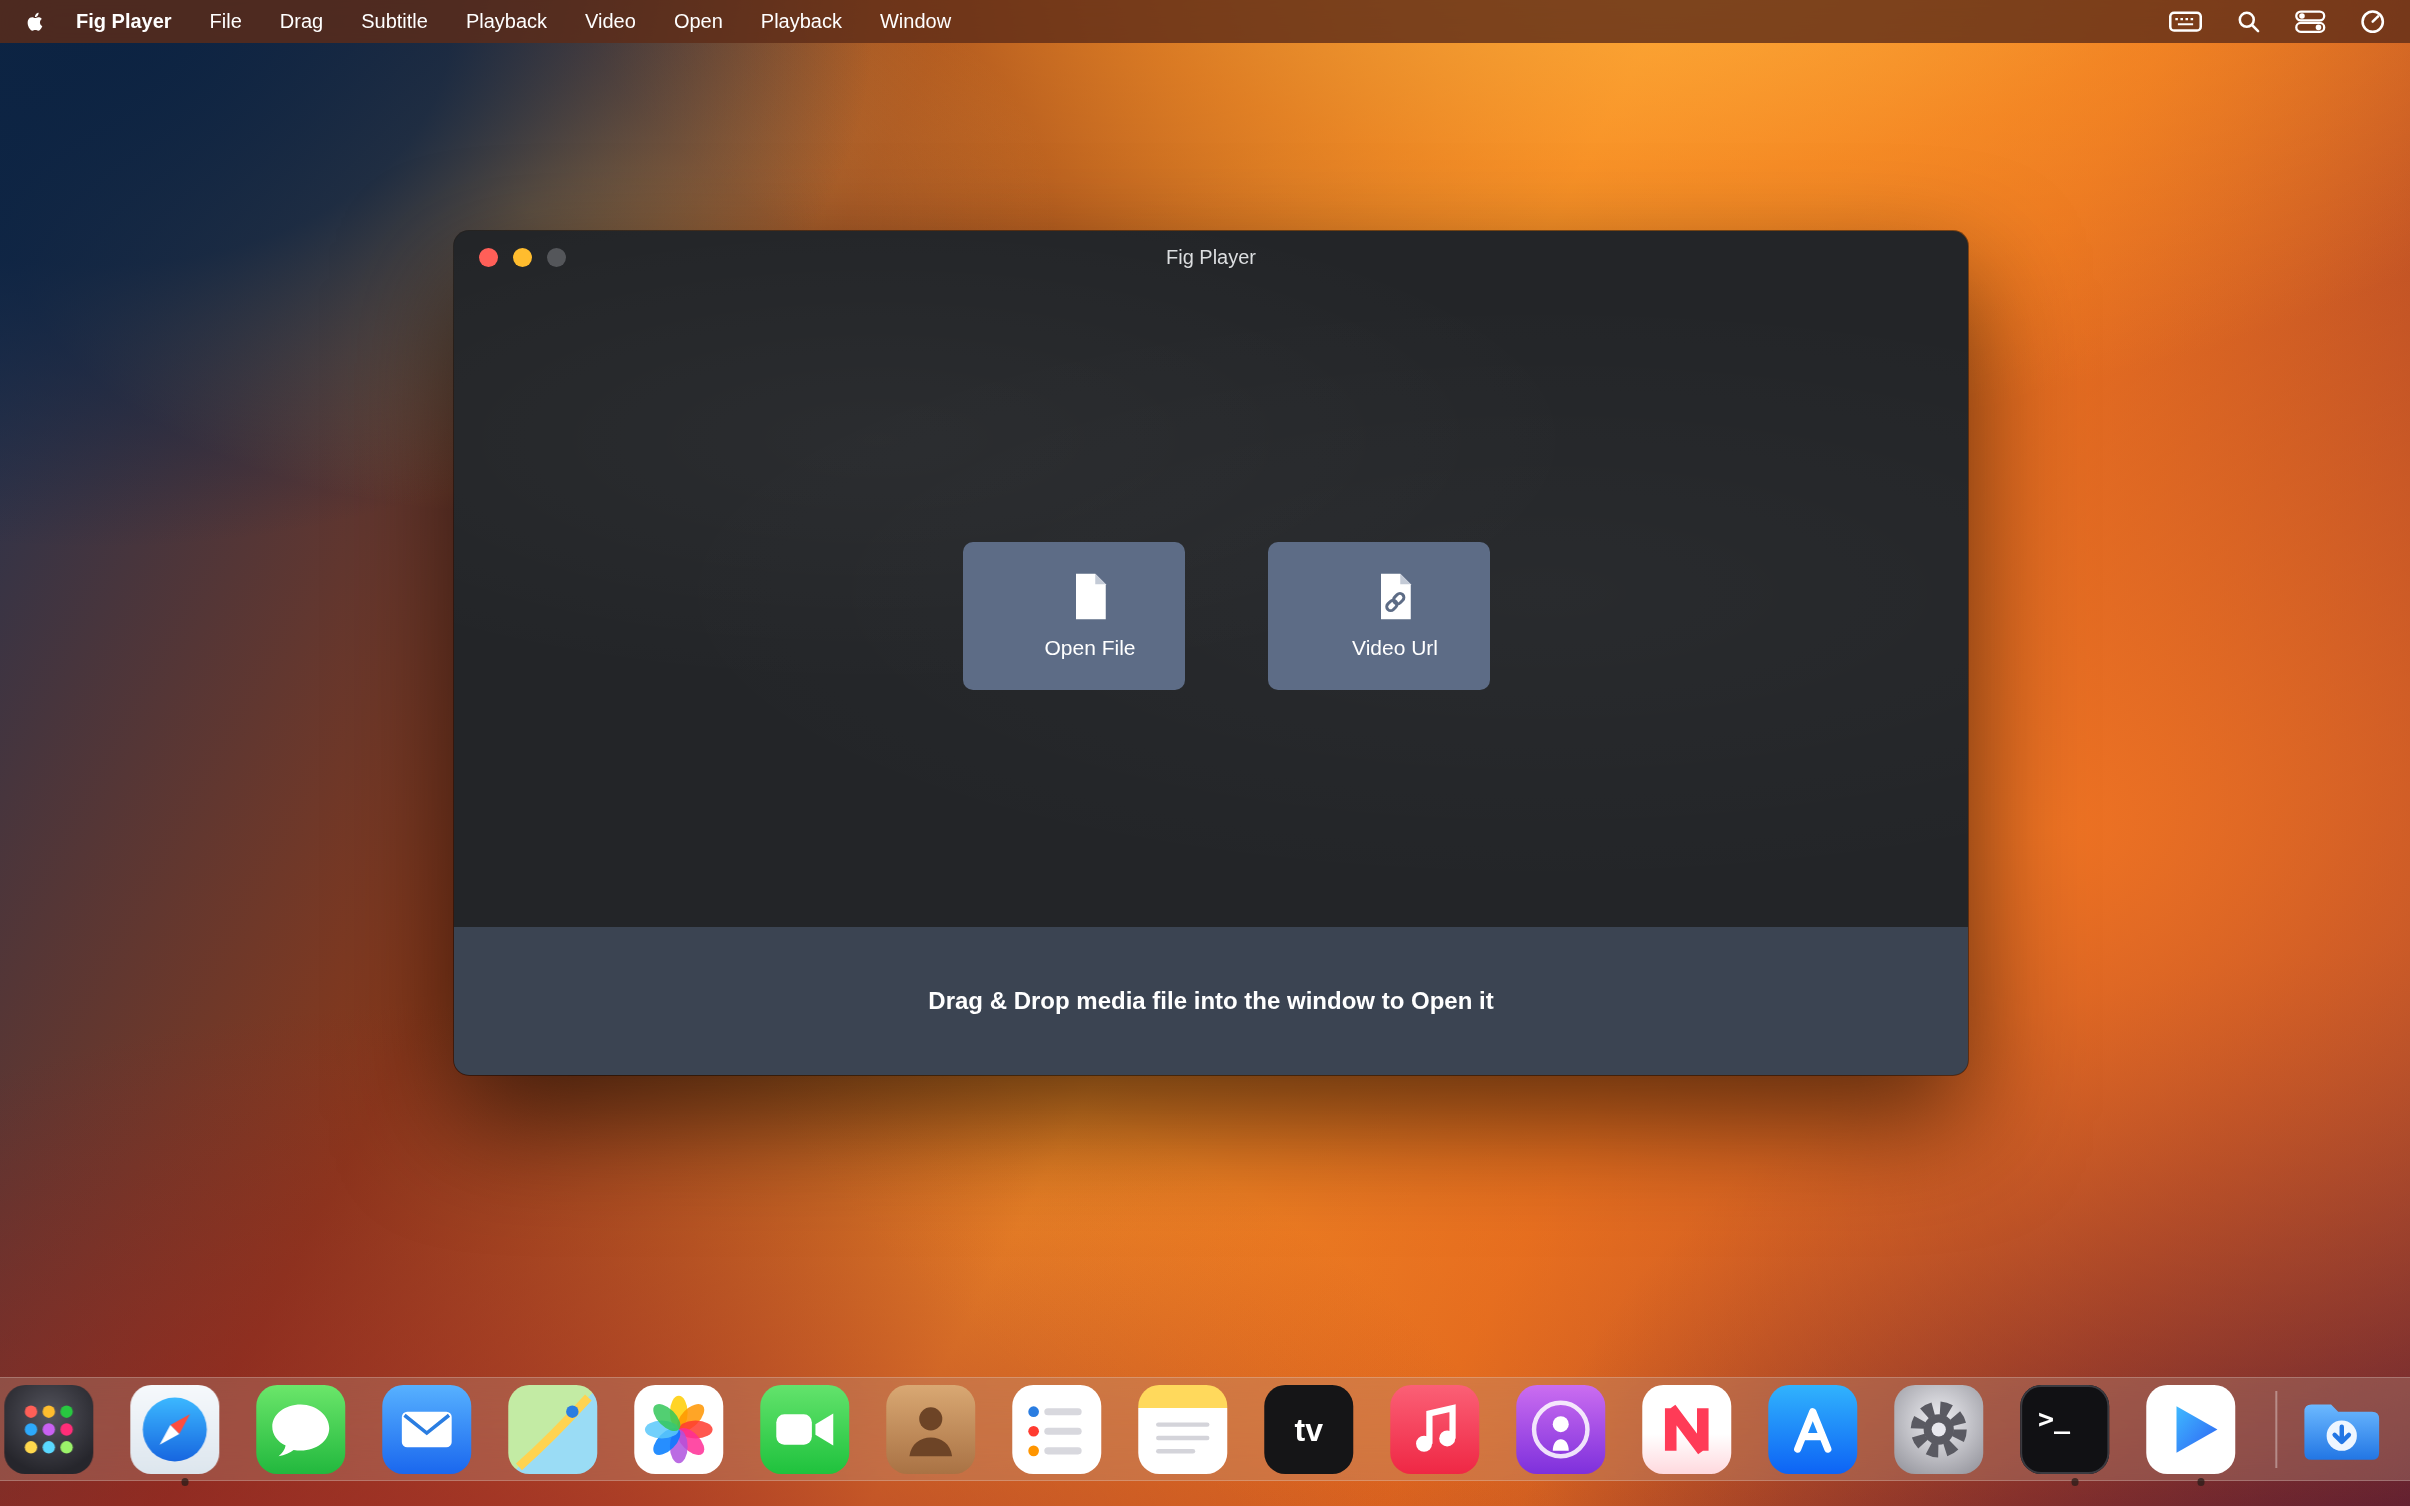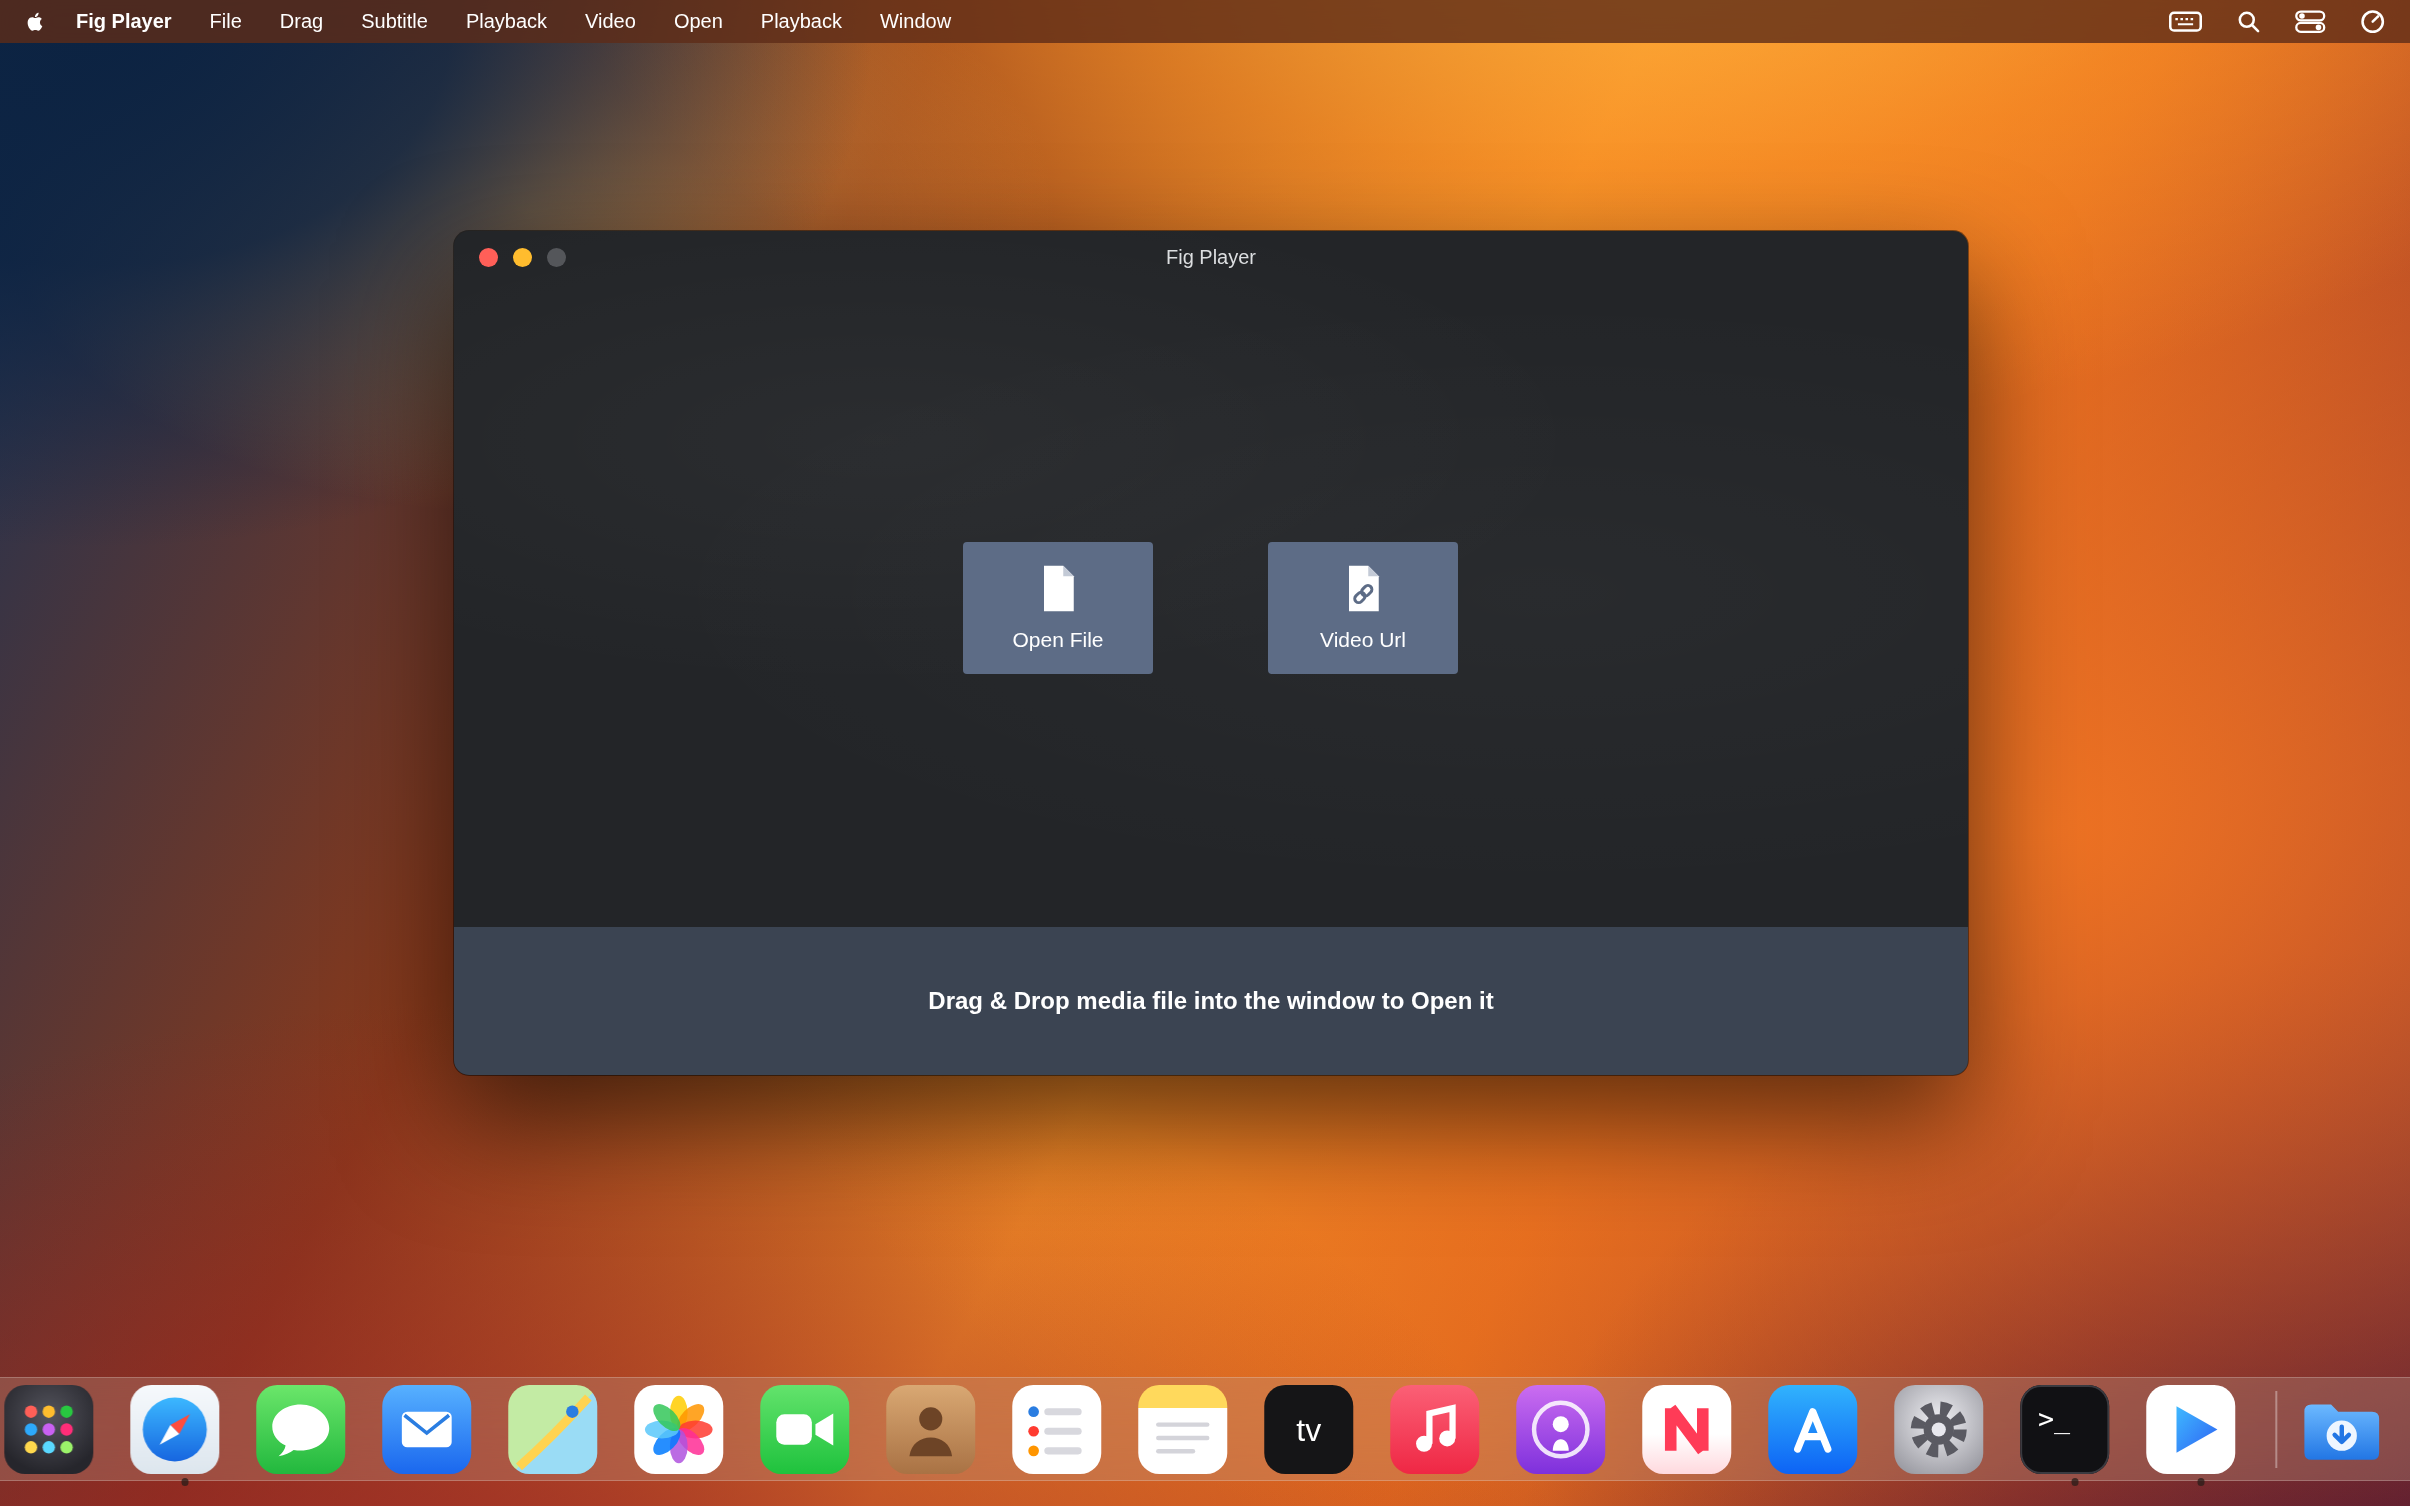--- a/index.html
+++ b/index.html
@@ -56,41 +56,41 @@
   .light{width:19px;height:19px;border-radius:50%;}
   .light.red{background:var(--traffic-red,#ff5f58);}
   .light.yellow{background:var(--traffic-yellow,#ffbc2e);}
   .light.disabled{background:var(--traffic-disabled,#54565a);}
   .title{
     position:absolute;left:0;right:0;top:0;height:53px;
     display:flex;align-items:center;justify-content:center;
     color:#dcdee0;font-size:20px;
   }
   .open-btn{
-    position:absolute;width:190px;height:132px;top:311px;
-    background:var(--accent-button,#5d6c86);border-radius:4px;
+    position:absolute;width:190px;height:148px;top:311px;
+    background:var(--accent-button,#5d6c86);border-radius:10px;
     display:flex;flex-direction:column;align-items:center;justify-content:center;gap:15px;
-    color:#fff;font-size:21px;z-index:6;
+    color:#fff;font-size:21px;z-index:6;padding-left:32px;
   }
   .open-btn .btn-icon svg{display:block;height:49px;width:auto;}
   .win-footer{
     position:absolute;left:0;right:0;bottom:0;height:148px;
     background:var(--footer-bg,#3b4452);border-radius:0 0 15px 15px;
     display:flex;align-items:center;justify-content:center;
     color:#fff;font-size:24px;font-weight:bold;
   }
   
   .dock{
     position:absolute;left:50%;transform:translateX(-50%);bottom:26px;height:102px;
     display:flex;align-items:center;gap:16px;padding:0 14px;
     background:rgba(190,155,140,.30);backdrop-filter:blur(38px);
     border:0.9px solid rgba(255,255,255,.22);border-radius:25.4px;
     z-index:40;
   }
-  .dock-item{width:110px;height:89px;position:relative;flex:0 0 auto;}
+  .dock-item{width:110px;height:89px;position:relative;flex:0 0 auto;font-weight:bold;}
   .tile{width:89px;height:89px;border-radius:21px;overflow:hidden;}
   .tile svg{width:100%;height:100%;display:block;}
   .dock-sep{width:1.9px;height:77px;background:rgba(255,255,255,.35);margin:0 3.8px;flex:0 0 auto;}
   .run-dot{
     position:absolute;left:50%;transform:translateX(-50%);bottom:-12.2px;
     width:7.5px;height:7.5px;border-radius:50%;background:rgba(40,30,25,.75);
   }
   
   .icon-finder{background:linear-gradient(90deg,#f2f7fc 0 50%,#2ea4f6 50% 100%);}
   .icon-launchpad{background:radial-gradient(circle at 50% 35%,#55555e 0%,#26262c 78%);}

